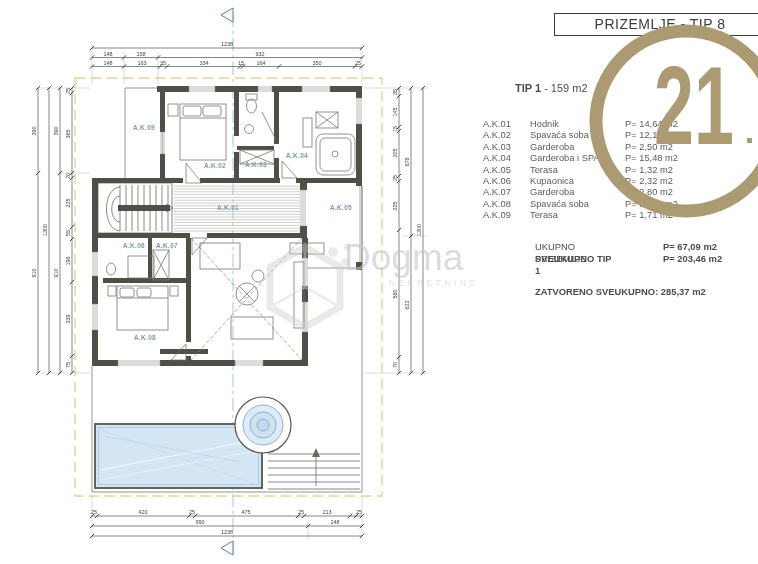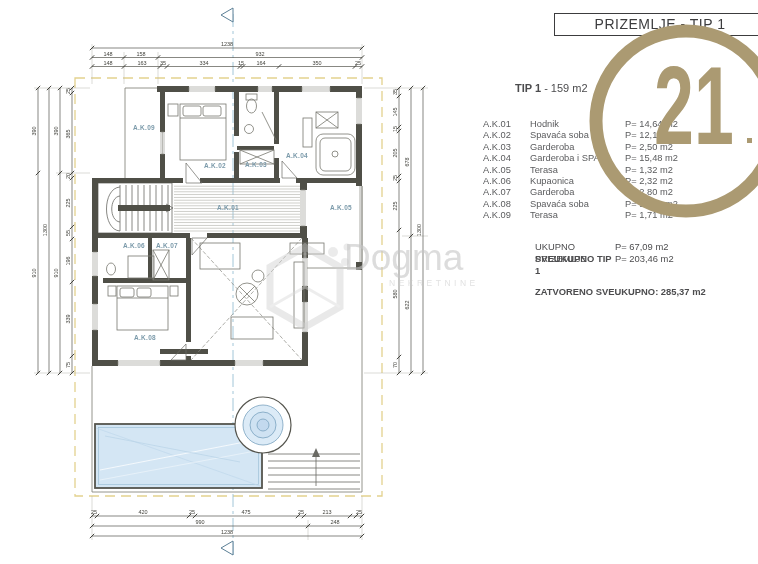--- a/index.html
+++ b/index.html
@@ -10,21 +10,21 @@
   .tip-heading{left:483px;top:82px;font-size:11px;color:#4c4c4e;margin-left:32px;}
   .tip-heading b{font-weight:bold;}
   .legend{left:483px;top:119px;width:220px;font-size:9.3px;color:#5a5b5d;}
   .lrow{display:flex;height:11.4px;line-height:11.4px;}
   .lrow .c1{width:47px;}
   .lrow .c2{width:86px;}
   .lrow .c3{flex:1;margin-left:9px;}
   .totals{left:535px;top:241px;width:200px;font-size:9.4px;color:#4c4c4e;}
   .trow{display:flex;height:12px;line-height:12px;}
   .trow .tl{width:80px;}
-  .trow .tv{font-weight:normal;}
+  .trow .tv{font-weight:bold;margin-left:48px;}
   .trow.boldlabel .tl{font-weight:bold;}
   .closed{left:535px;top:286px;font-size:9.4px;font-weight:bold;color:#4c4c4e;}
   .titlebox{left:554px;top:13px;width:210px;height:21px;border:1.5px solid #3c3c3e;
     line-height:21px;text-align:center;font-size:14px;letter-spacing:.5px;color:#3c3c3e;}
   svg{display:block;}
   .nopointer{pointer-events:none;}
 </style>
 </head>
 <body>
 
@@ -299,21 +299,21 @@
     <path d="M305,247 L305,287 L270,307 M305,287 L340,307" stroke="#d8d8d8" stroke-width="3" fill="none"></path>
     <circle cx="333" cy="252" r="5" fill="#d4d4d4"></circle>
     <circle cx="345" cy="262" r="4" fill="#d4d4d4"></circle>
     <circle cx="347" cy="247" r="3.5" fill="#d4d4d4"></circle>
   </g>
   <text x="344" y="270" font-size="37" fill="#c6c6c6" opacity="0.6" font-family="Liberation Sans, sans-serif">Dogma</text>
   <text x="389" y="286" font-size="8.5" letter-spacing="3.5" fill="#c9c9c9" opacity="0.55" font-family="Liberation Sans, sans-serif">NEKRETNINE</text>
 </svg>
 
 <div class="abs titlebox">
-  <span>PRIZEMLJE - TIP 1</span>
+  <span>PRIZEMLJE - TIP 8</span>
 </div>
 
 <div class="abs tip-heading">
   <b>TIP 1</b><span> - 159 m2</span>
 </div>
 
 <div class="abs legend">
   <div class="lrow">
     <span class="c1">A.K.01</span>
     <span class="c2">Hodnik</span>

